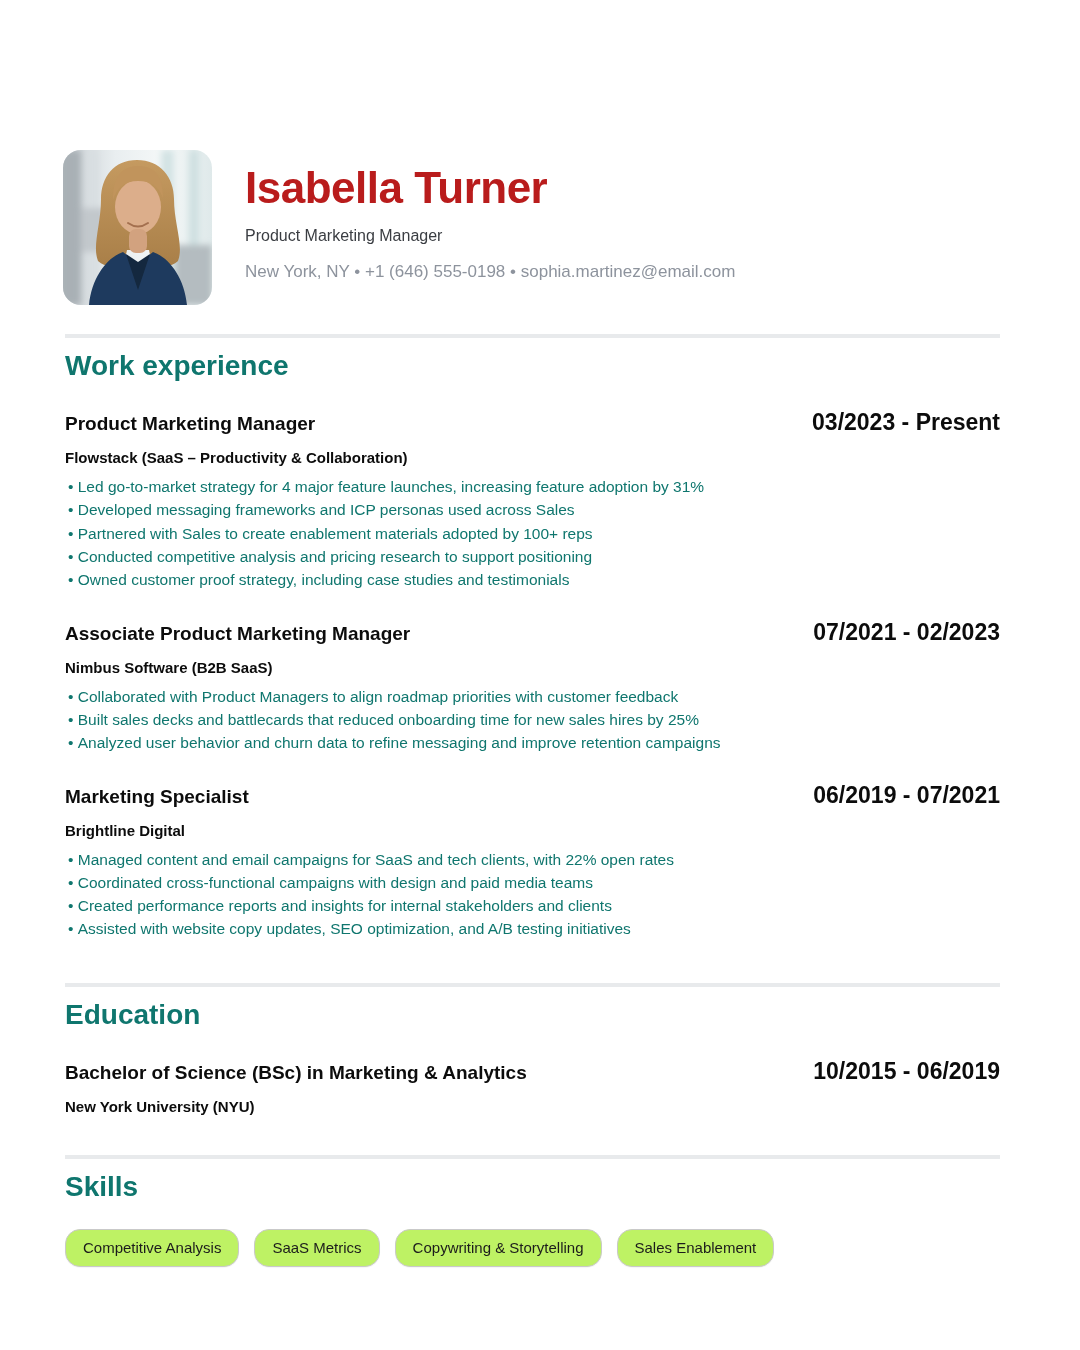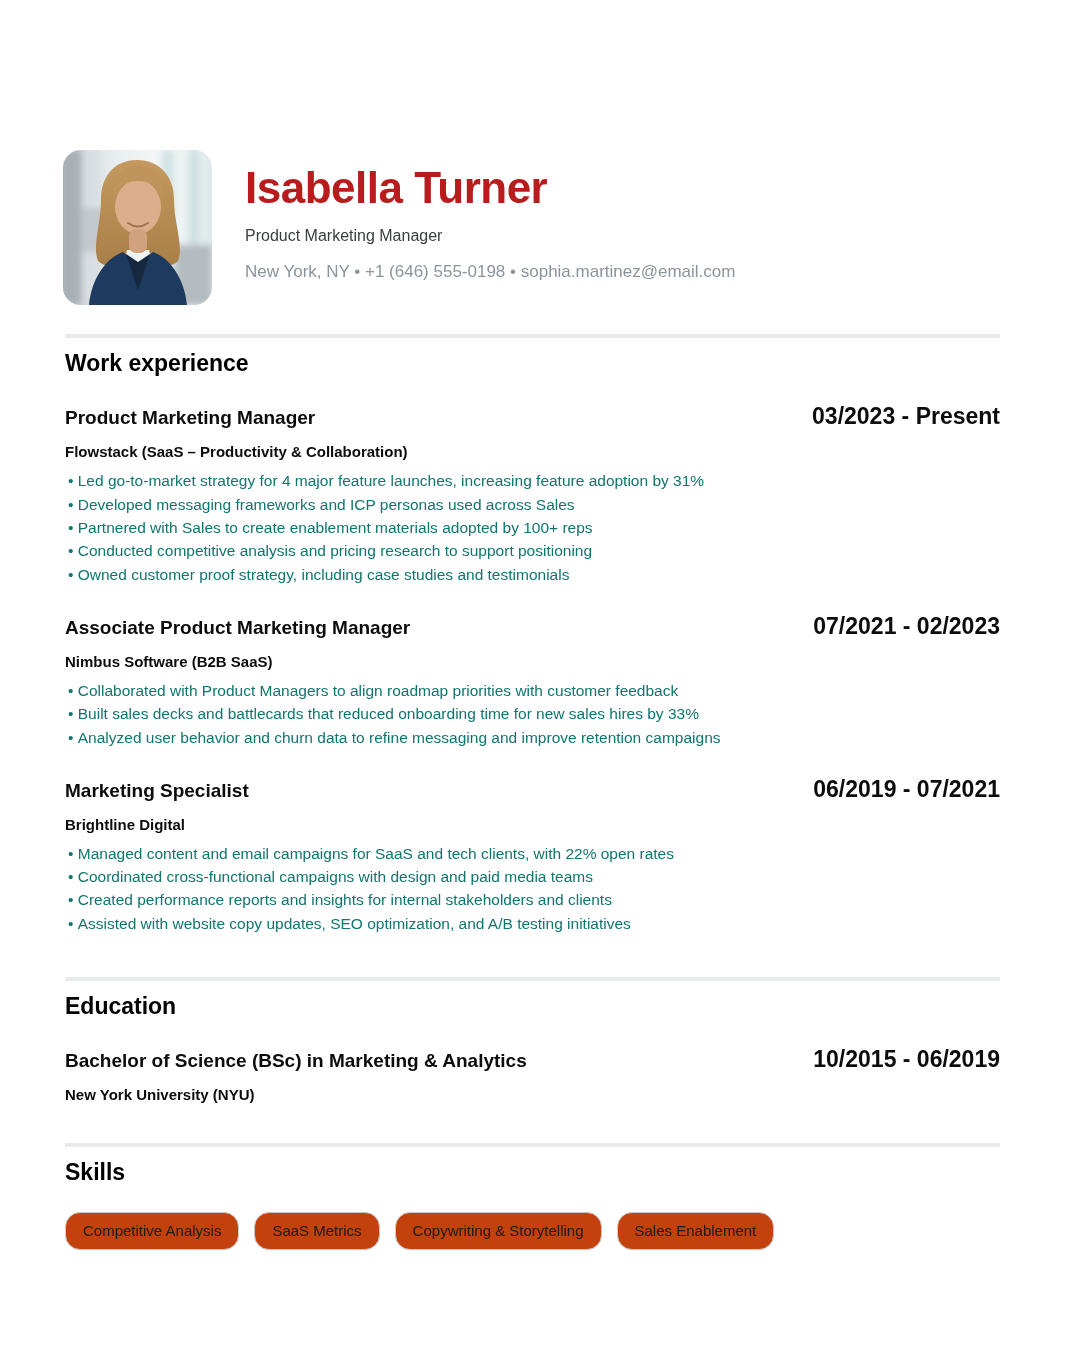--- a/index.html
+++ b/index.html
@@ -52,23 +52,23 @@
   .divider {
     height: 4px;
     background: #e8eaec;
     border: none;
     margin: 0;
   }
   .section-work .divider { margin-top: 29px; }
   .section-education .divider { margin-top: 42px; }
   .section-skills .divider { margin-top: 40px; }
   .section-heading {
-    font-size: 23px;
-    font-weight: bold;
-    color: #000000;
+    font-size: 28px;
+    font-weight: bold;
+    color: #0f766e;
     margin: 12px 0 0 0;
     line-height: 1.15;
   }
 
   
   .entry { margin-top: 27px; }
   .entry-head {
     display: flex;
     justify-content: space-between;
     align-items: baseline;
@@ -103,21 +103,21 @@
     padding-left: 3px;
   }
   .bullets li::before { content: "\2022\00a0"; }
 
   
   .pills { display: flex; gap: 15px; margin-top: 26px; }
   .pill {
     display: inline-block;
     border: 1px solid #c9c9c9;
     border-radius: 15px;
-    background: #c2410c;
+    background: #bef264;
     padding: 9px 17px 10px 17px;
     font-size: 15px;
     color: #1c1c1c;
     box-shadow: 0 1px 1px rgba(0,0,0,0.04);
   }
 </style>
 </head>
 <body>
 
 <div class="page">
@@ -185,21 +185,21 @@
     </article>
 
     <article class="entry">
       <div class="entry-head">
         <h3 class="entry-title">Associate Product Marketing Manager</h3>
         <span class="entry-dates">07/2021 - 02/2023</span>
       </div>
       <div class="entry-company">Nimbus Software (B2B SaaS)</div>
       <ul class="bullets">
         <li>Collaborated with Product Managers to align roadmap priorities with customer feedback</li>
-        <li>Built sales decks and battlecards that reduced onboarding time for new sales hires by 33%</li>
+        <li>Built sales decks and battlecards that reduced onboarding time for new sales hires by 25%</li>
         <li>Analyzed user behavior and churn data to refine messaging and improve retention campaigns</li>
       </ul>
     </article>
 
     <article class="entry">
       <div class="entry-head">
         <h3 class="entry-title">Marketing Specialist</h3>
         <span class="entry-dates">06/2019 - 07/2021</span>
       </div>
       <div class="entry-company">Brightline Digital</div>

